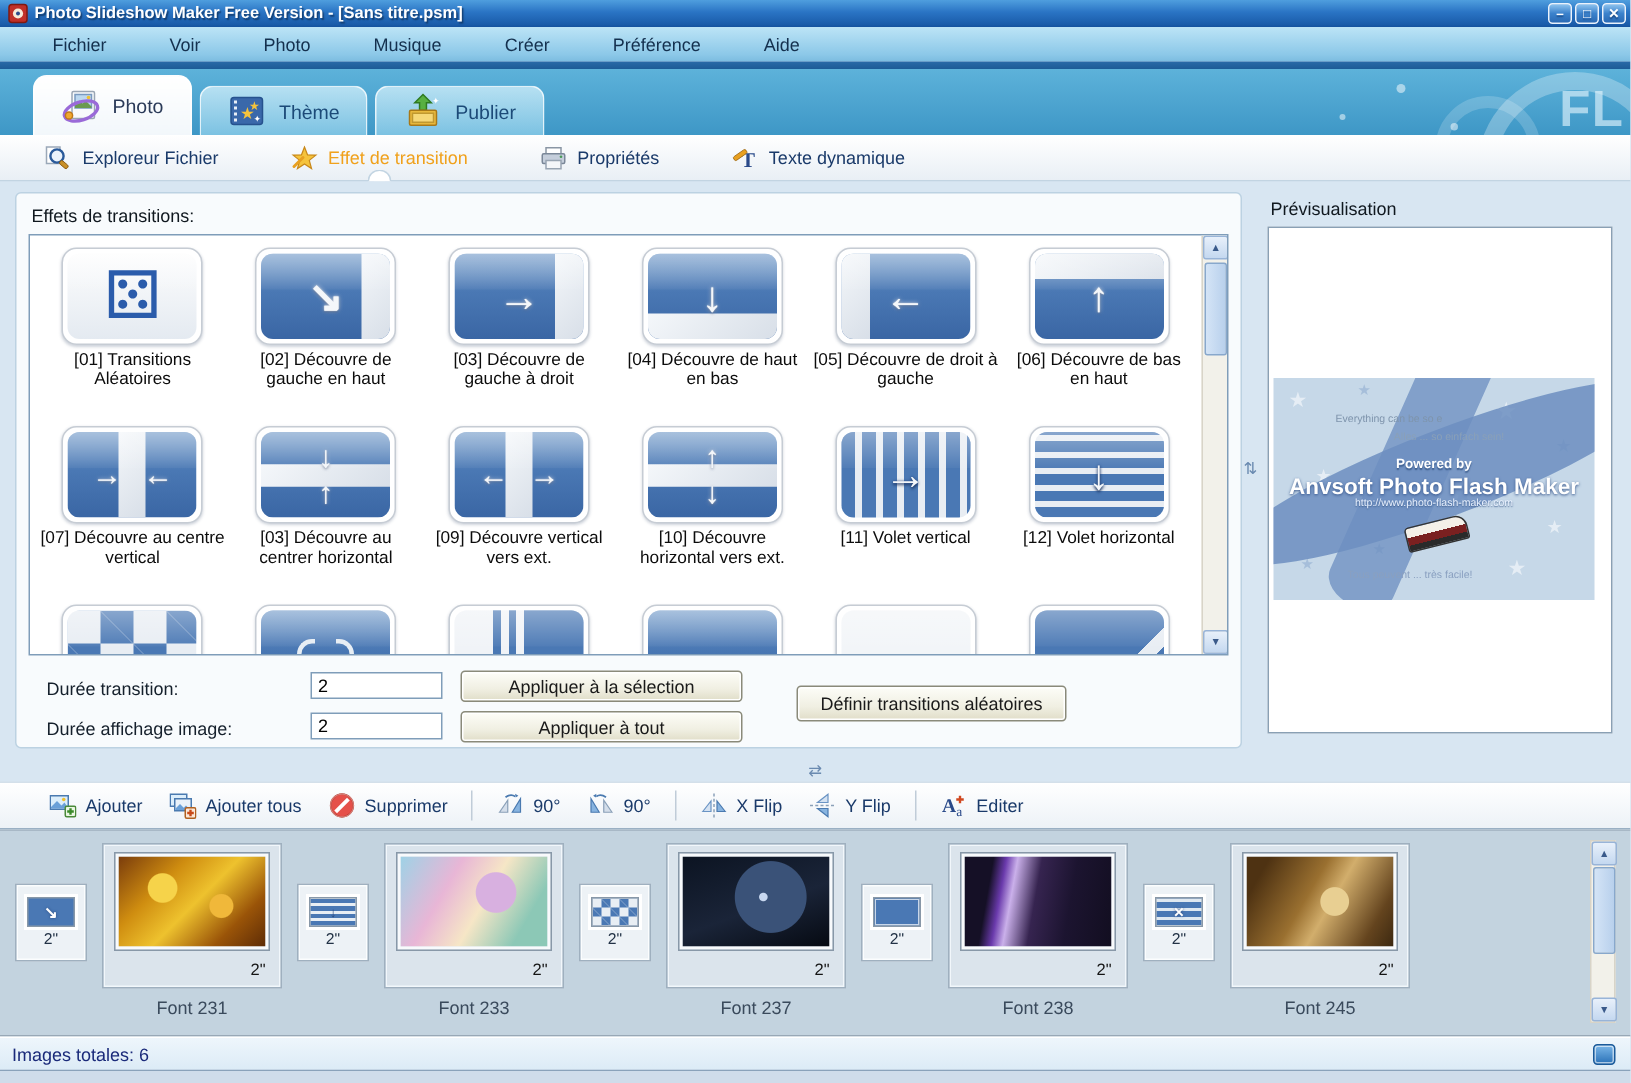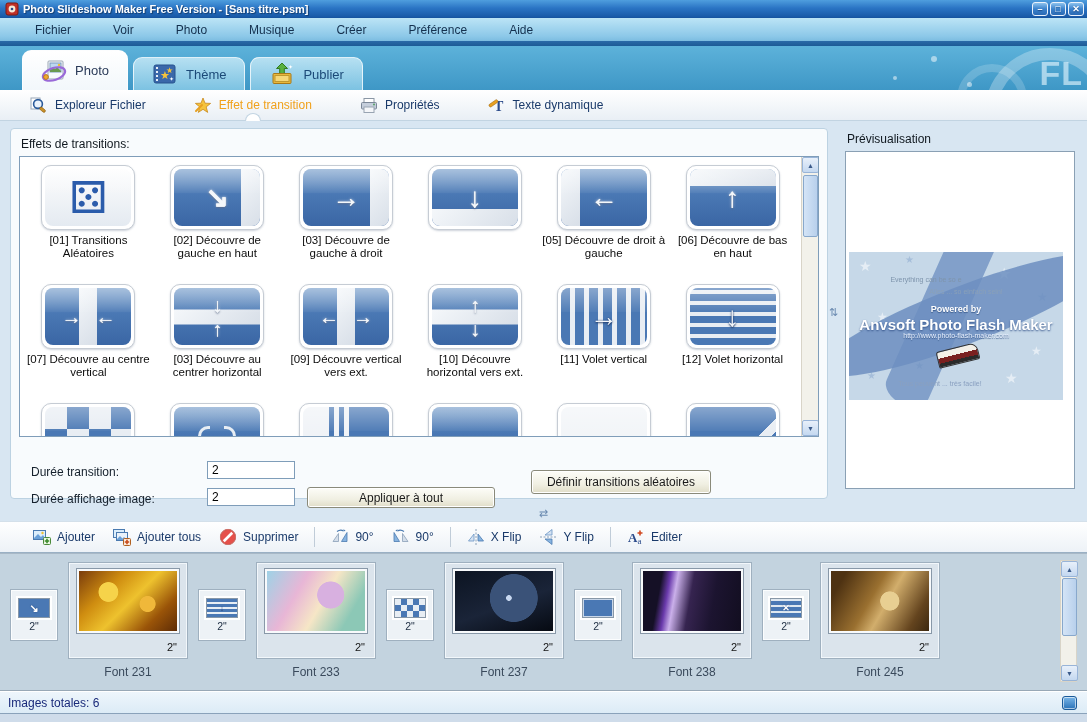--- a/index.html
+++ b/index.html
@@ -99,21 +99,21 @@
   .vscroll { position:absolute; right:0; top:0; width:17px; height:100%;
     background:#f2f1ea; border-left:1px solid #d8d4c8; }
   .sb-btn { position:absolute; left:0; width:17px; height:16px;
     background:linear-gradient(180deg,#e8f0fa,#c4d8f0); border:1px solid #98b4d8; border-radius:2px;
     color:#3a5a8a; font-size:7px; display:flex; align-items:center; justify-content:center; }
   .sb-btn.up { top:0; } .sb-btn.down { bottom:0; }
   .sb-thumb { position:absolute; left:1px; top:18px; width:15px; height:62px;
     background:linear-gradient(90deg,#d4e4f6,#b8d0ec); border:1px solid #88a8cc; border-radius:2px; }
 
   
-  .controls { position:relative; height:62px; margin-top:19px; font-size:12px; color:#15202c; }
+  .controls { position:relative; height:62px; margin-top:6px; font-size:12px; color:#15202c; }
   .lbl { position:absolute; left:12px; }
   .l1 { top:9px; } .l2 { top:36px; }
   .inp { position:absolute; left:188px; width:88px; height:18px; border:1px solid #7f9db9;
     font-size:12px; padding:0 4px; font-family:"Liberation Sans",sans-serif; }
   .i1 { top:5px; } .i2 { top:32px; }
   .xpbtn { position:absolute; height:21px; background:linear-gradient(180deg,#fdfdf8,#f0efe2 60%,#e0ddc8);
     border:1px solid #8a8a7a; border-radius:3px; box-shadow:inset 0 0 0 1px #ffffff;
     font-size:12px; color:#1a1a1a; font-family:"Liberation Sans",sans-serif; }
   .b1 { left:288px; top:4px; width:188px; }
   .b2 { left:288px; top:31px; width:188px; }
@@ -336,20 +336,21 @@
                 </div>
               </div>
               <div class="tlabel">[03] Découvre de gauche à droit</div>
             </div>
             <div class="cell">
               <div class="tcard">
                 <div class="ticon lr-bottom">
                   <span class="arr">↓</span>
                 </div>
               </div>
+              <div class="tlabel">[04] Découvre de haut en bas</div>
             </div>
             <div class="cell">
               <div class="tcard">
                 <div class="ticon lr-left">
                   <span class="arr">←</span>
                 </div>
               </div>
               <div class="tlabel">[05] Découvre de droit à gauche</div>
             </div>
             <div class="cell">
@@ -448,20 +449,21 @@
           </div>
         <div class="vscroll">
           <div class="sb-btn up">▲</div>
           <div class="sb-thumb"></div>
           <div class="sb-btn down">▼</div>
         </div>
       </div>
       <div class="controls">
         <span class="lbl l1">Durée transition:</span>
         <input class="inp i1" value="2" style="">
+        <button class="xpbtn b1">Appliquer à la sélection</button>
         <span class="lbl l2">Durée affichage image:</span>
         <input class="inp i2" value="2" style="">
         <button class="xpbtn b2">Appliquer à tout</button>
         <button class="xpbtn brand">Définir transitions aléatoires</button>
       </div>
     </div>
 
     <div class="vsplit">
       <span class="vsplit-grip">⇅</span>
     </div>

